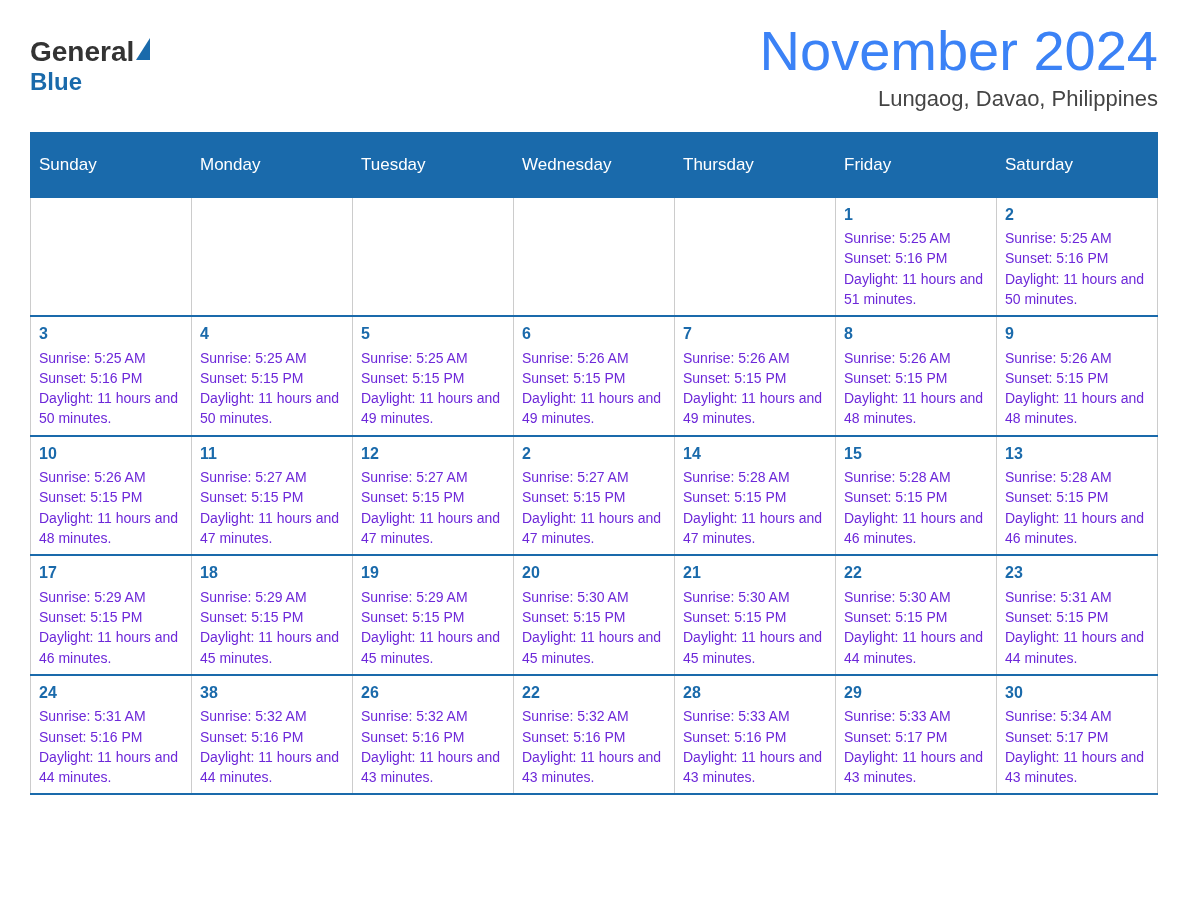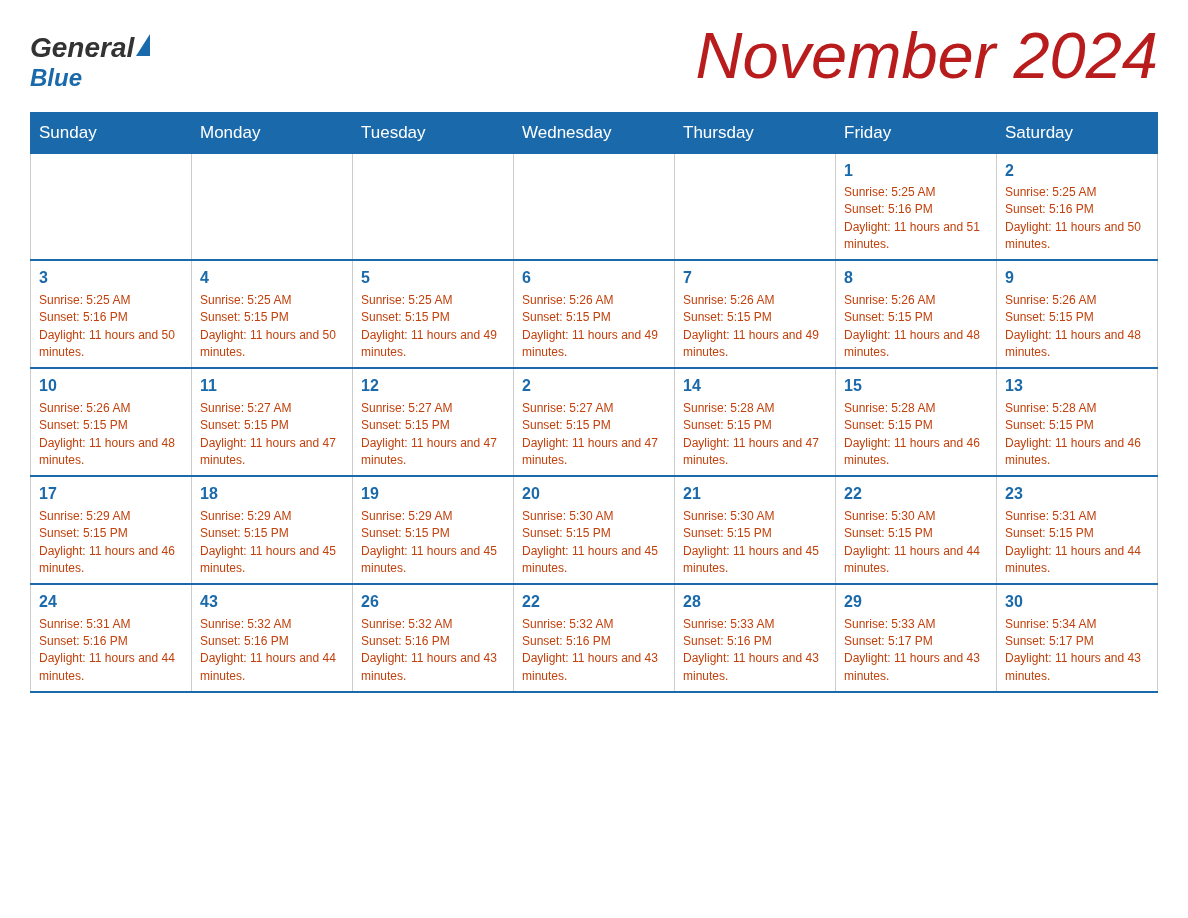--- a/index.html
+++ b/index.html
@@ -6,23 +6,22 @@
     body {
       font-family: Arial, sans-serif;
       background: #fff;
       padding: 20px 30px;
       width: 1188px;
       min-height: 918px;
     }
     .header {
       display: flex;
       justify-content: space-between;
-      align-items: flex-end;
+      align-items: center;
       margin-bottom: 20px;
-      font-style: italic;
     }
     .logo {
       display: flex;
       flex-direction: column;
       align-items: flex-start;
     }
     .logo-top {
       display: flex;
       align-items: center;
     }
@@ -42,41 +41,41 @@
     .logo-bottom {
       font-size: 24px;
       font-weight: bold;
       color: #1a6aab;
       margin-left: 0;
     }
     .title-section {
       text-align: right;
     }
     .month-title {
-      font-size: 65px;
+      font-size: 56px;
       font-weight: normal;
-      color: #b91c1c;
+      color: #3b82f6;
       line-height: 1.1;
     }
     .location {
       font-size: 22px;
       color: #444;
       margin-top: 4px;
     }
     table {
       width: 100%;
       border-collapse: collapse;
       border: 1px solid #aaa;
     }
     thead tr th {
       background-color: #1a6aab;
       color: #fff;
       font-size: 17px;
       font-weight: normal;
-      padding: 10px 8px;
+      padding: 22px 8px;
       text-align: left;
       border: 1px solid #1a6aab;
     }
     tbody tr td {
       vertical-align: top;
       padding: 6px 8px;
       border: 1px solid #ccc;
       width: 14.28%;
       min-height: 100px;
       font-size: 13px;
@@ -84,22 +83,22 @@
       line-height: 1.4;
     }
     .day-number {
       font-size: 16px;
       font-weight: bold;
       color: #1a6aab;
       display: block;
       margin-bottom: 2px;
     }
     .day-info {
-      font-size: 12px;
-      color: #c2410c;
+      font-size: 14px;
+      color: #6d28d9;
       line-height: 1.45;
     }
     tbody tr {
       border-bottom: 2px solid #1a6aab;
     }
     .empty-cell {
       background: #fff;
     }
   </style>
 </head>
@@ -108,20 +107,21 @@
 <div class="header">
   <div class="logo">
     <div class="logo-top">
       <span class="logo-general">General</span>
       <div class="logo-triangle"></div>
     </div>
     <div class="logo-bottom">Blue</div>
   </div>
   <div class="title-section">
     <div class="month-title">November 2024</div>
+    <div class="location">Lungaog, Davao, Philippines</div>
   </div>
 </div>
 
 <table>
   <thead>
     <tr>
     <th>Sunday</th>
         <th>Monday</th>
         <th>Tuesday</th>
         <th>Wednesday</th>
@@ -235,21 +235,21 @@
           <span class="day-number">23</span>
           <div class="day-info">Sunrise: 5:31 AM<br>Sunset: 5:15 PM<br>Daylight: 11 hours and 44 minutes.</div>
         </td>
       </tr>
       <tr>
         <td>
           <span class="day-number">24</span>
           <div class="day-info">Sunrise: 5:31 AM<br>Sunset: 5:16 PM<br>Daylight: 11 hours and 44 minutes.</div>
         </td>
         <td>
-          <span class="day-number">43</span>
+          <span class="day-number">38</span>
           <div class="day-info">Sunrise: 5:32 AM<br>Sunset: 5:16 PM<br>Daylight: 11 hours and 44 minutes.</div>
         </td>
         <td>
           <span class="day-number">26</span>
           <div class="day-info">Sunrise: 5:32 AM<br>Sunset: 5:16 PM<br>Daylight: 11 hours and 43 minutes.</div>
         </td>
         <td>
           <span class="day-number">22</span>
           <div class="day-info">Sunrise: 5:32 AM<br>Sunset: 5:16 PM<br>Daylight: 11 hours and 43 minutes.</div>
         </td>

